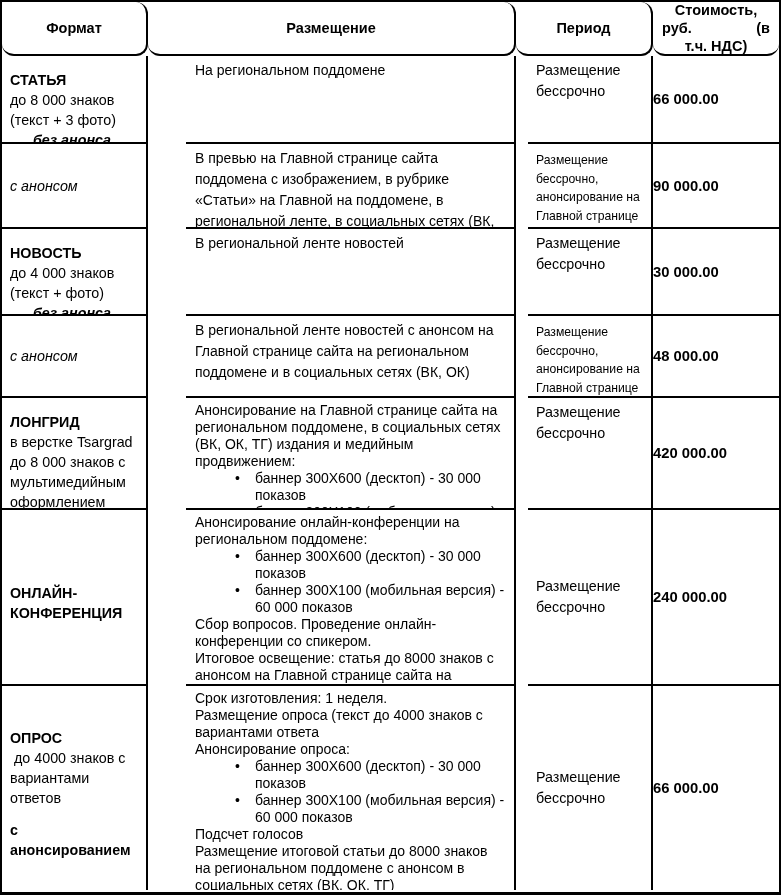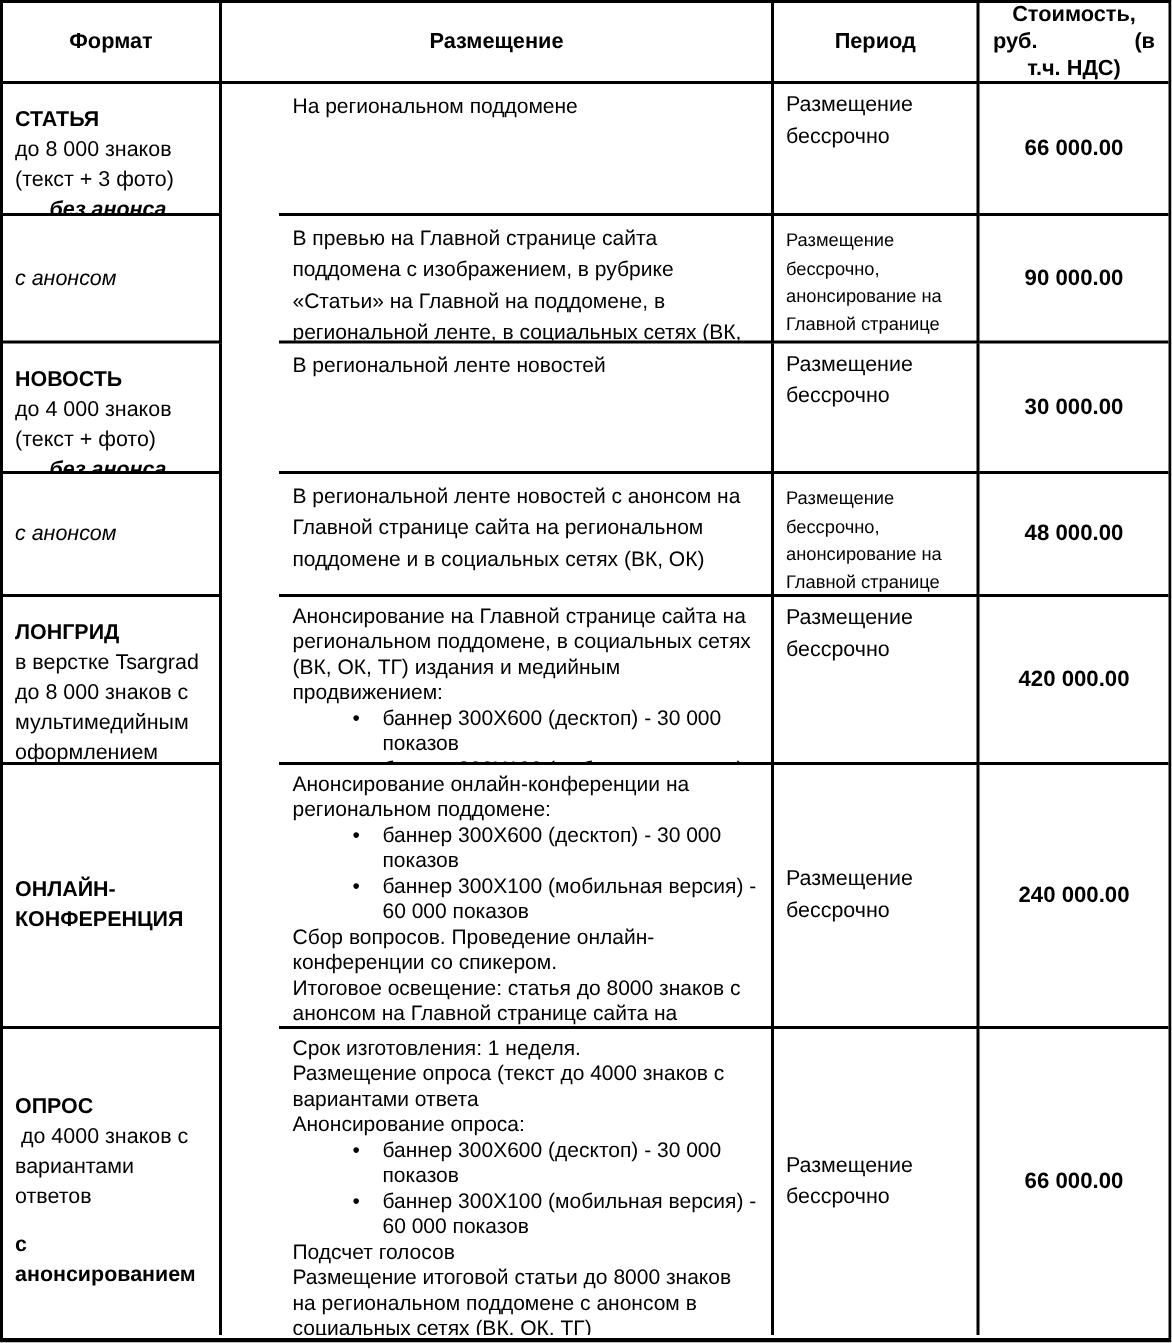--- a/index.html
+++ b/index.html
@@ -8,44 +8,44 @@
     display:grid;
     grid-template-columns:146px 368px 137px 126px;
     grid-template-rows:54px 88px 85px 87px 82px 112px 176px 204px;
     width:781px;height:895px;box-sizing:border-box;
     border:2px solid #000;border-bottom-width:3px;background:#fff;
   }
   .cell{border-right:2px solid #000;border-bottom:2px solid #000;box-sizing:border-box;overflow:hidden;}
   .cell.lc{border-right:none;}
   .cell.lr{border-bottom:none;}
   
-  .hd{display:flex;align-items:center;justify-content:center;font-weight:bold;font-size:14.5px;text-align:center;line-height:18px;}
+  .hd{display:flex;align-items:center;justify-content:center;font-weight:bold;font-size:14.5px;text-align:center;line-height:18px;border-radius:12px;}
   .hd-cost{flex-direction:column;justify-content:center;align-items:stretch;padding:2px 9px;text-align:center;}
   .hc2{display:flex;justify-content:space-between;}
   
   .fmt{padding:2px 8px;font-size:14.3px;line-height:20px;display:flex;flex-direction:column;}
   .fmt.mid{justify-content:center;}
   .fl{white-space:pre-wrap;}
   .fl.blank{height:6px;}
   .s-b{font-weight:bold;margin-top:12px;}
   .s-bi{font-weight:normal;font-style:italic;}
   .s-biu{font-weight:bold;font-style:italic;text-decoration:underline;margin-left:23px;}
   
   .plc{padding:4px 9px;font-size:14px;line-height:21px;margin-left:38px;}
   .plc.tight{line-height:17px;}
   .pb{white-space:pre-wrap;}
   .bullet{position:relative;padding-left:60px;}
   .bullet::before{content:"\2022";position:absolute;left:40px;top:0;}
   
-  .prd{padding:4px 8px;font-size:14.3px;line-height:21px;display:flex;flex-direction:column;}
+  .prd{padding:4px 8px;font-size:14.3px;line-height:21px;display:flex;flex-direction:column;margin-left:12px;}
   .prd.small{font-size:12.2px;line-height:18.5px;padding-top:7px;}
   .prd.mid{justify-content:center;}
   .prd span{white-space:pre-wrap;}
   
-  .cost{display:flex;align-items:center;justify-content:center;font-weight:bold;font-size:14.8px;text-align:center;}
+  .cost{display:flex;align-items:center;justify-content:flex-start;font-weight:bold;font-size:14.8px;text-align:center;}
 </style>
 </head>
 <body>
 
 <div class="page">
   <div class="price-table" id="price-table">
     <div class="cell hd">
       <span>Формат</span>
     </div>
     <div class="cell hd">

